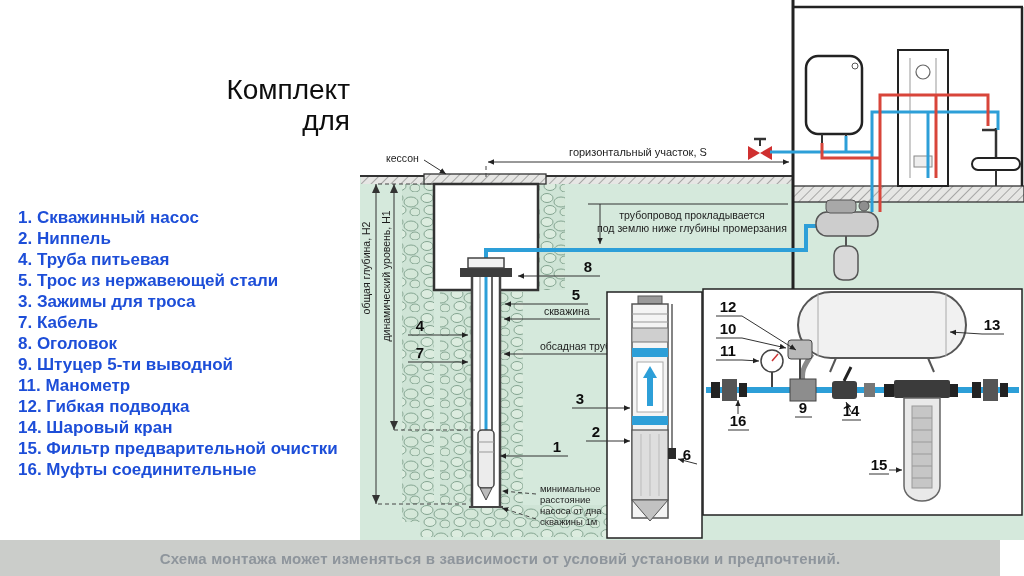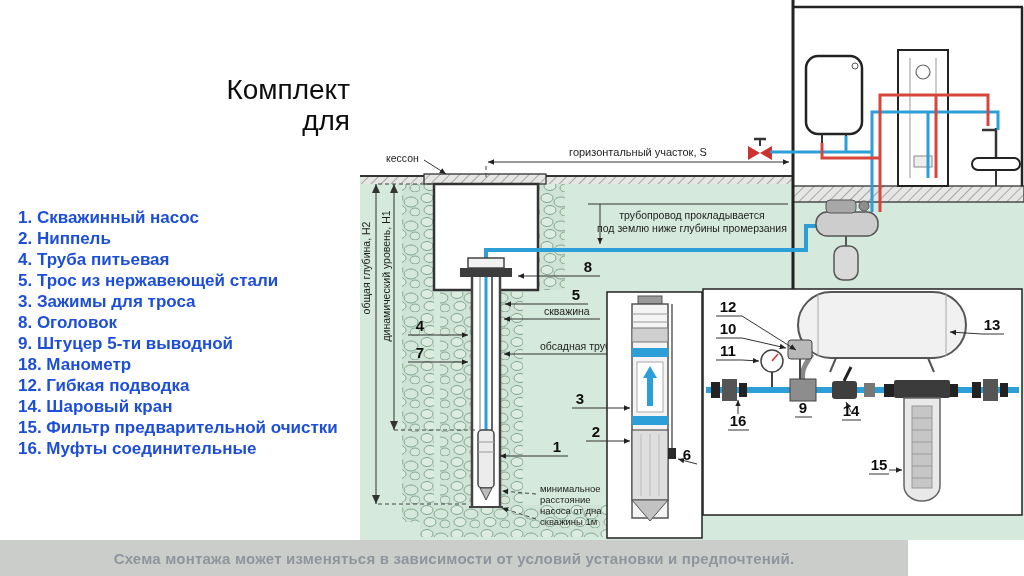--- a/index.html
+++ b/index.html
@@ -1,20 +1,20 @@
 <!DOCTYPE html>
 <html><head>
 <meta charset="utf-8">
 <style>
   html,body{margin:0;padding:0;background:#fff}
   .page{position:relative;width:1024px;height:576px;background:#ffffff;font-family:"Liberation Sans",sans-serif;overflow:hidden}
   .title{position:absolute;left:0;top:74px;width:350px;text-align:right;font-weight:normal;font-size:28px;line-height:31px;color:#0d0d0d}
   .parts{position:absolute;left:4px;top:193px;margin:14px;padding:0;list-style:none;font-weight:bold;font-size:17px;line-height:21px;color:#1d4ed8;white-space:nowrap}
   .diagram-svg{position:absolute;left:0;top:0}
-  .footer{position:absolute;left:0;top:540px;width:908px;height:36px;background:#cbcdca;display:flex;align-items:center;justify-content:center;font-weight:bold;font-size:15px;color:#8e959c;letter-spacing:.2px}
+  .footer{position:absolute;left:0;top:540px;width:1000px;height:36px;background:#cbcdca;display:flex;align-items:center;justify-content:center;font-weight:bold;font-size:15px;color:#8e959c;letter-spacing:.2px}
   svg text{font-family:"Liberation Sans",sans-serif}
   .lbl{font-size:10.5px;fill:#1c1c1c}
   .lbl-s{font-size:9.5px;fill:#1c1c1c}
   .lbl-c{font-size:11px;fill:#1c1c1c}
   .co{font-size:15px;font-weight:bold;fill:#0d0d0d}
   .thin{stroke:#333;stroke-width:1;fill:none}
   .dash{stroke:#444;stroke-width:1;fill:none;stroke-dasharray:4 3}
   .cold{stroke:#2d9fd8;fill:none}
   .hot{stroke:#d8453a;fill:none}
 </style>
@@ -325,23 +325,24 @@
     <div>Комплект</div>
     <div>для</div>
   </div>
 
   <ol class="parts">
     <li>1. Скважинный насос</li>
     <li>2. Ниппель</li>
     <li>4. Труба питьевая</li>
     <li>5. Трос из нержавеющей стали</li>
     <li>3. Зажимы для троса</li>
+    <li>7. Кабель</li>
     <li>8. Оголовок</li>
     <li>9. Штуцер 5-ти выводной</li>
-    <li>18. Манометр</li>
+    <li>11. Манометр</li>
     <li>12. Гибкая подводка</li>
     <li>14. Шаровый кран</li>
     <li>15. Фильтр предварительной очистки</li>
     <li>16. Муфты соединительные</li>
   </ol>
 
   <div class="footer">Схема монтажа может изменяться в зависимости от условий установки и предпочтений.</div>
 </div>
 
 </body></html>

